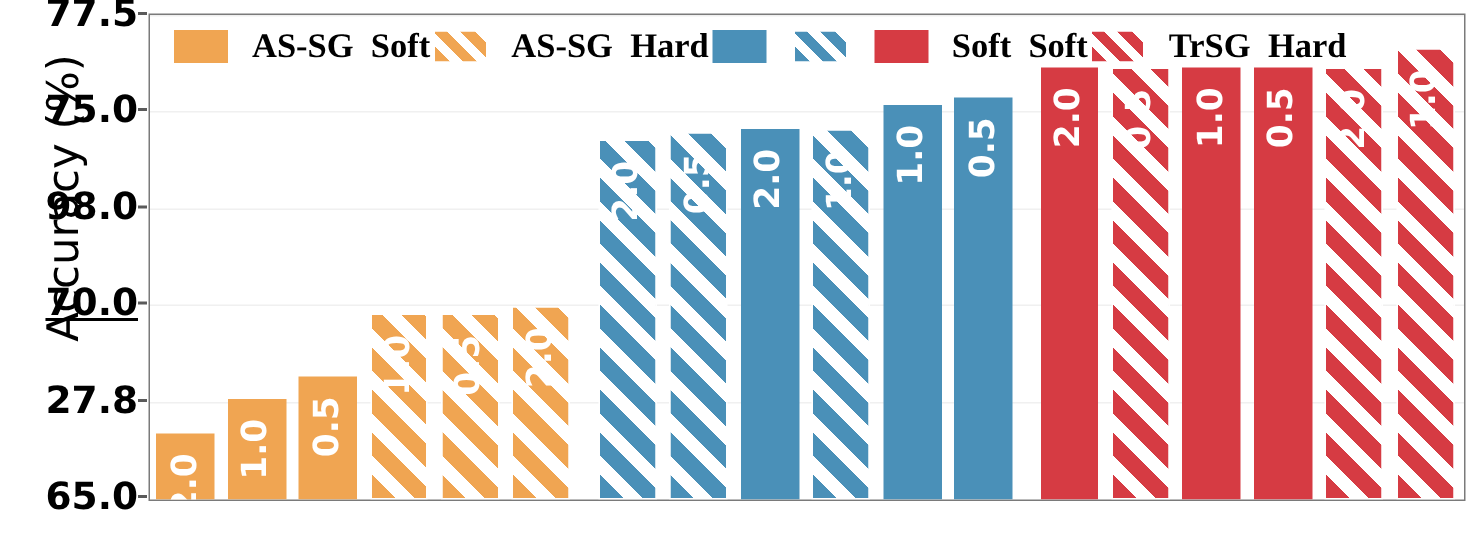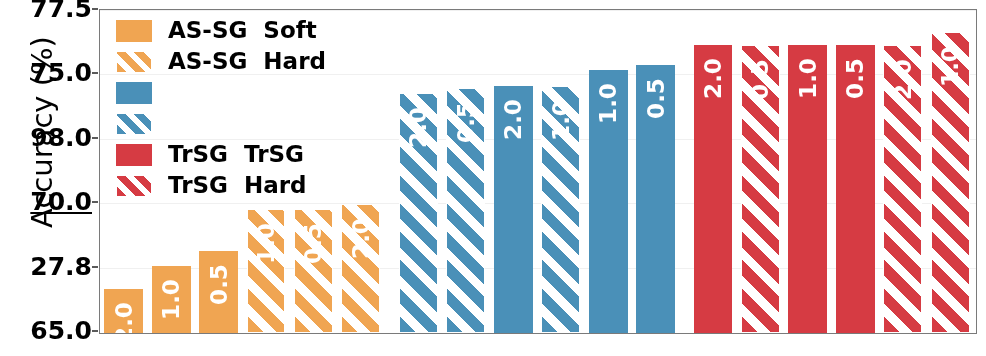--- a/index.html
+++ b/index.html
@@ -63,23 +63,24 @@
     white-space:nowrap;
     line-height:1;
     margin-top:16px;
   }
 
   
   #legend{
     position:absolute;
     left:116px; top:16px;
     display:flex;
-    flex-direction:column;
+    flex-direction:row;
     gap:2px;
     z-index:5;
+    font-family:Liberation Serif, serif;
   }
   .legrow{display:flex;align-items:center;height:29px;}
   .legswatch{
     width:36px;height:22px;
     box-sizing:border-box;
     margin-right:16px;
   }
   .legswatch.hatch{border:1.5px solid #ffffff;}
   .legtext{
     font-size:23px;
@@ -181,21 +182,21 @@
         <span class="legtext">AS-SG  Hard</span>
       </div>
       <div class="legrow">
         <span class="legswatch" style="background: rgb(74, 144, 184);"></span>
       </div>
       <div class="legrow">
         <span class="legswatch hatch" style="background: repeating-linear-gradient(45deg, rgb(74, 144, 184) 0px, rgb(74, 144, 184) 7px, rgb(255, 255, 255) 7px, rgb(255, 255, 255) 13px);"></span>
       </div>
       <div class="legrow">
         <span class="legswatch" style="background: rgb(214, 59, 67);"></span>
-        <span class="legtext">TrSG  TrSG</span>
+        <span class="legtext">Soft  Soft</span>
       </div>
       <div class="legrow">
         <span class="legswatch hatch" style="background: repeating-linear-gradient(45deg, rgb(214, 59, 67) 0px, rgb(214, 59, 67) 7px, rgb(255, 255, 255) 7px, rgb(255, 255, 255) 13px);"></span>
         <span class="legtext">TrSG  Hard</span>
       </div>
     </div>
 
 <div class="tickmark" style="top: 330px;"></div>
     <div class="tickmark" style="top: 265.6px;"></div>
     <div class="tickmark" style="top: 201.2px;"></div>

